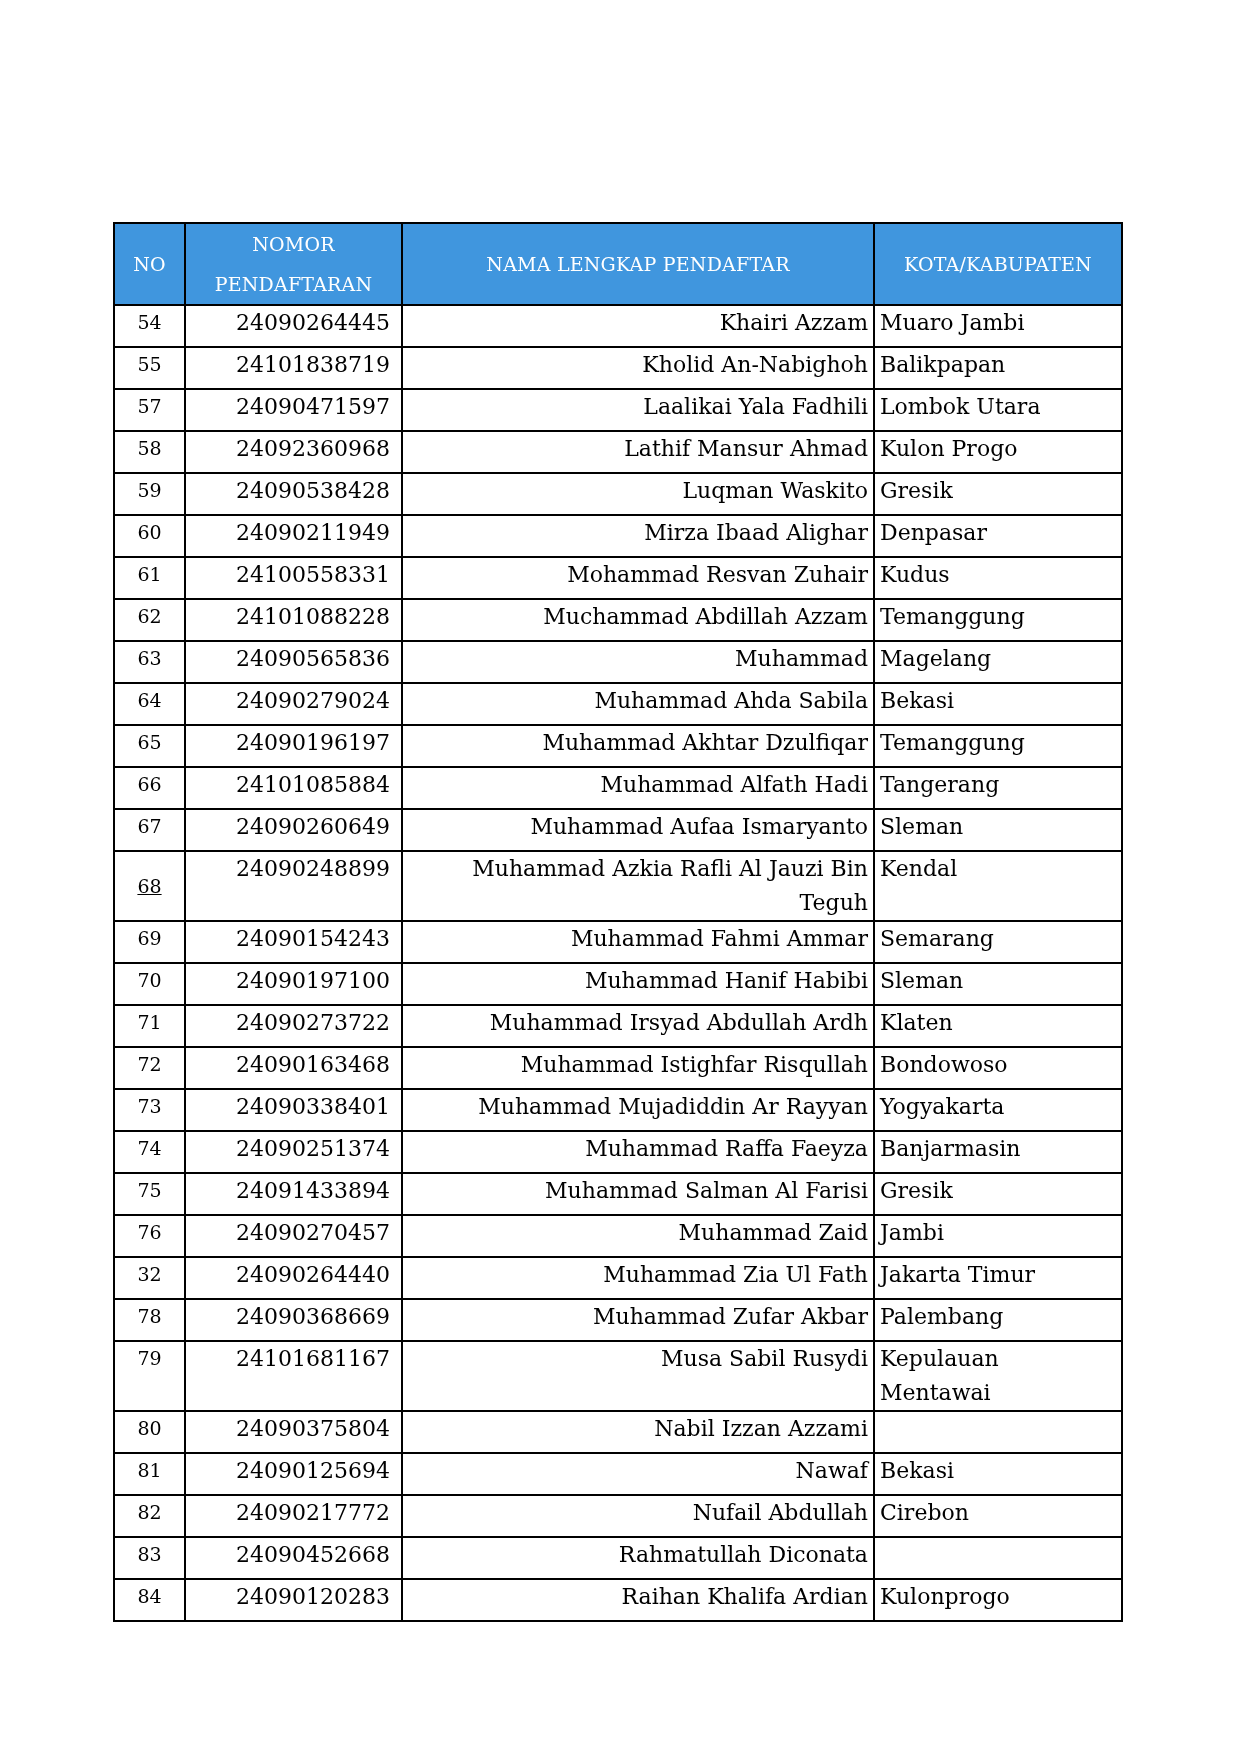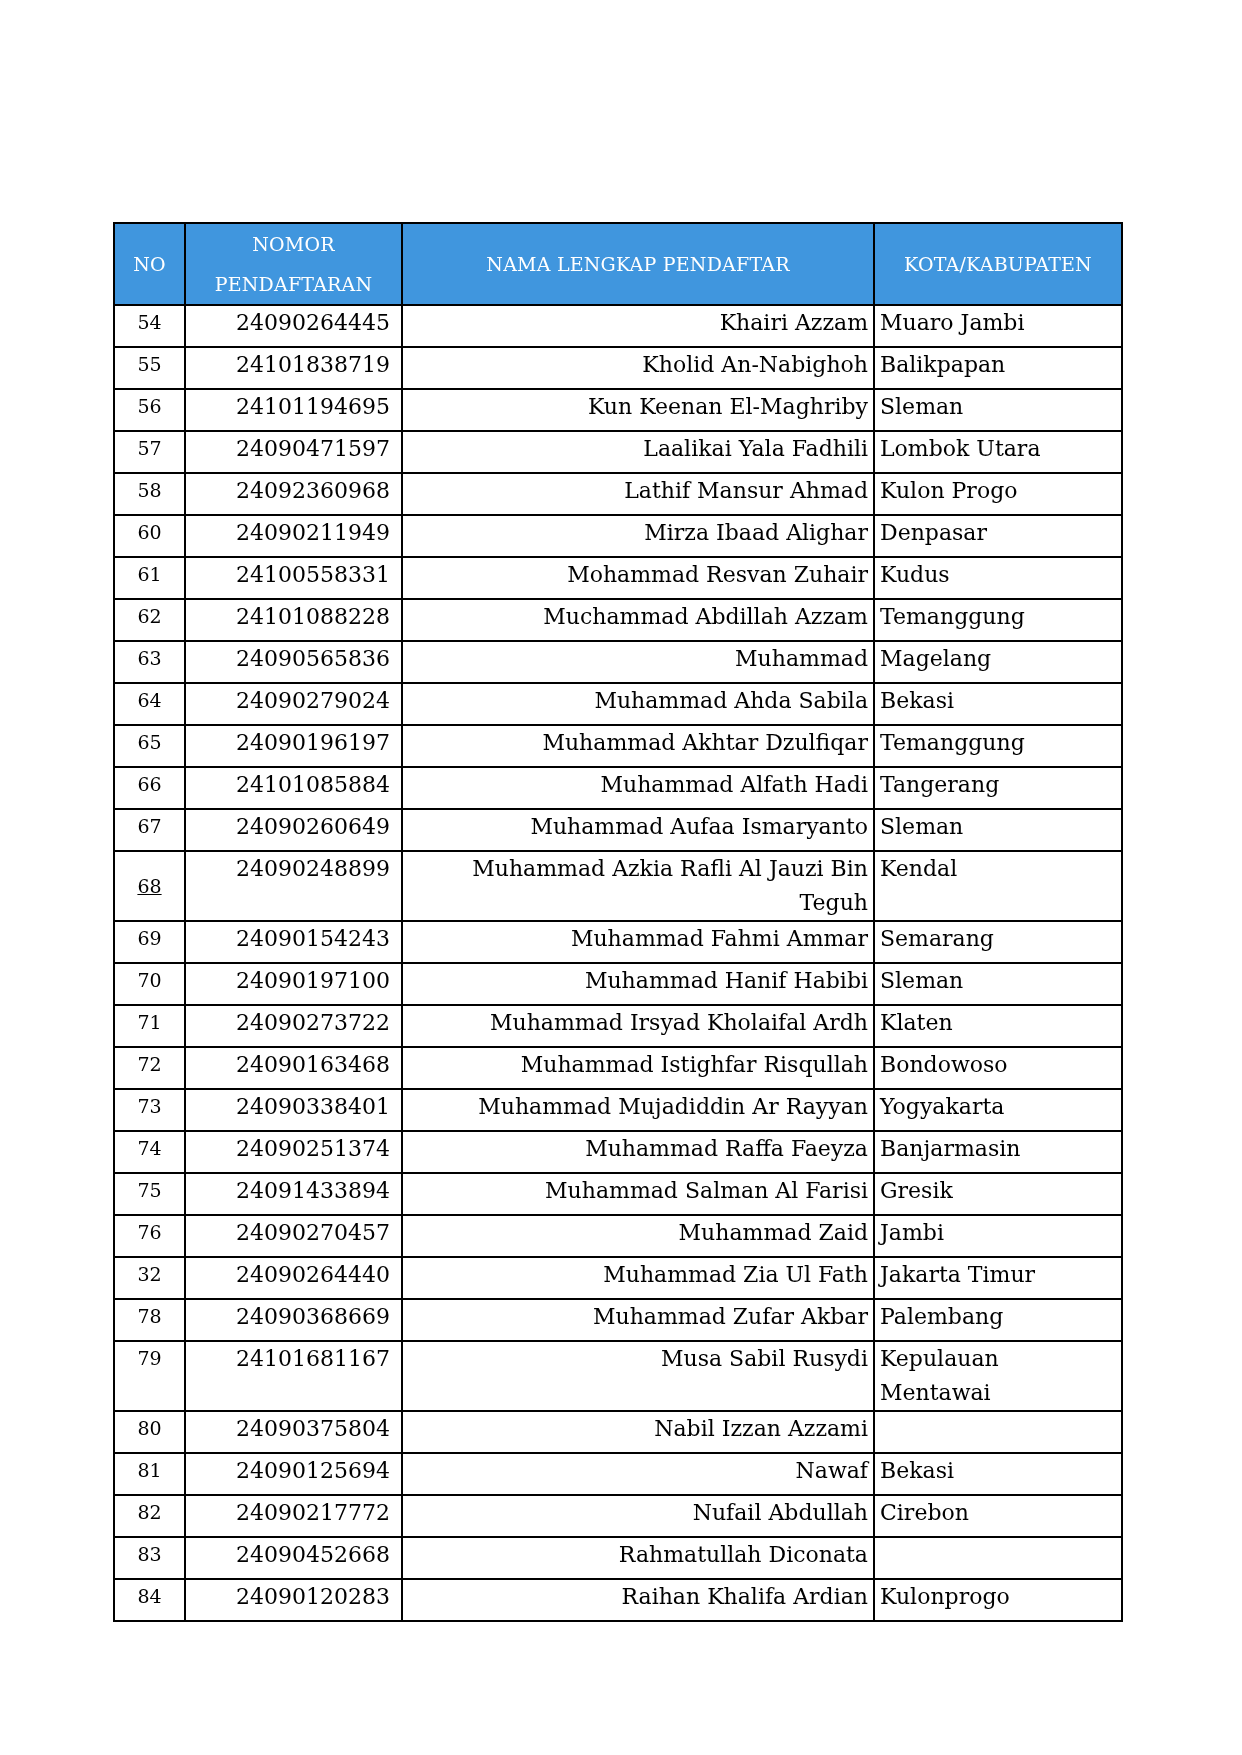--- a/index.html
+++ b/index.html
@@ -111,36 +111,36 @@
           <td class="cell-nama">Khairi Azzam</td>
           <td class="cell-kota">Muaro Jambi</td>
         </tr>
       <tr>
           <td class="cell-no">55</td>
           <td class="cell-nomor">24101838719</td>
           <td class="cell-nama">Kholid An-Nabighoh</td>
           <td class="cell-kota">Balikpapan</td>
         </tr>
       <tr>
-          <td class="cell-no">56</td>
-          <td class="cell-nomor">24101194695</td>
-          <td class="cell-nama">Kun Keenan El-Maghriby</td>
-          <td class="cell-kota">Sleman</td>
-        </tr>
-      <tr>
           <td class="cell-no">57</td>
           <td class="cell-nomor">24090471597</td>
           <td class="cell-nama">Laalikai Yala Fadhili</td>
           <td class="cell-kota">Lombok Utara</td>
         </tr>
       <tr>
           <td class="cell-no">58</td>
           <td class="cell-nomor">24092360968</td>
           <td class="cell-nama">Lathif Mansur Ahmad</td>
           <td class="cell-kota">Kulon Progo</td>
+        </tr>
+      <tr>
+          <td class="cell-no">59</td>
+          <td class="cell-nomor">24090538428</td>
+          <td class="cell-nama">Luqman Waskito</td>
+          <td class="cell-kota">Gresik</td>
         </tr>
       <tr>
           <td class="cell-no">60</td>
           <td class="cell-nomor">24090211949</td>
           <td class="cell-nama">Mirza Ibaad Alighar</td>
           <td class="cell-kota">Denpasar</td>
         </tr>
       <tr>
           <td class="cell-no">61</td>
           <td class="cell-nomor">24100558331</td>
@@ -197,21 +197,21 @@
         </tr>
       <tr>
           <td class="cell-no">70</td>
           <td class="cell-nomor">24090197100</td>
           <td class="cell-nama">Muhammad Hanif Habibi</td>
           <td class="cell-kota">Sleman</td>
         </tr>
       <tr>
           <td class="cell-no">71</td>
           <td class="cell-nomor">24090273722</td>
-          <td class="cell-nama">Muhammad Irsyad Kholaifal Ardh</td>
+          <td class="cell-nama">Muhammad Irsyad Abdullah Ardh</td>
           <td class="cell-kota">Klaten</td>
         </tr>
       <tr>
           <td class="cell-no">72</td>
           <td class="cell-nomor">24090163468</td>
           <td class="cell-nama">Muhammad Istighfar Risqullah</td>
           <td class="cell-kota">Bondowoso</td>
         </tr>
       <tr>
           <td class="cell-no">73</td>

